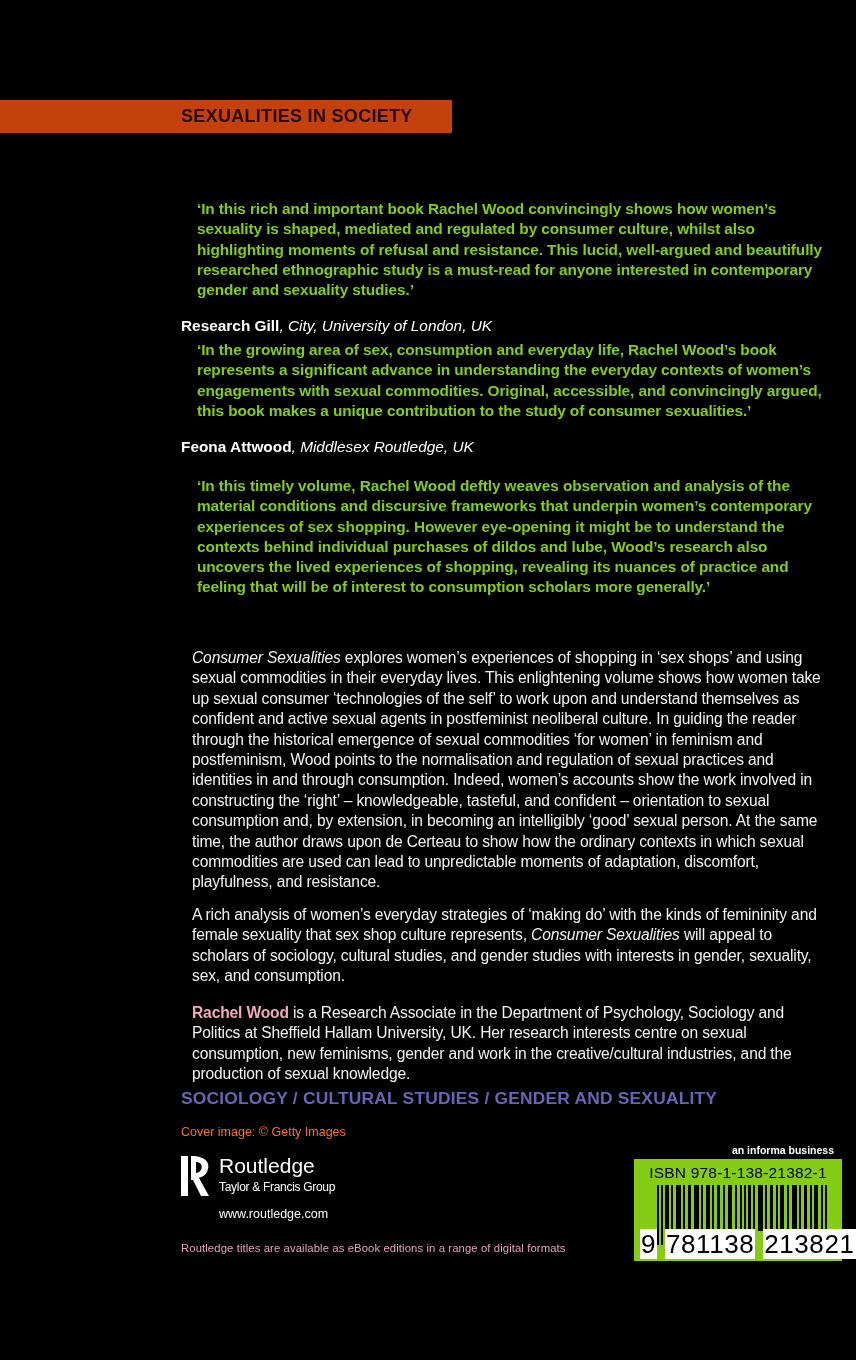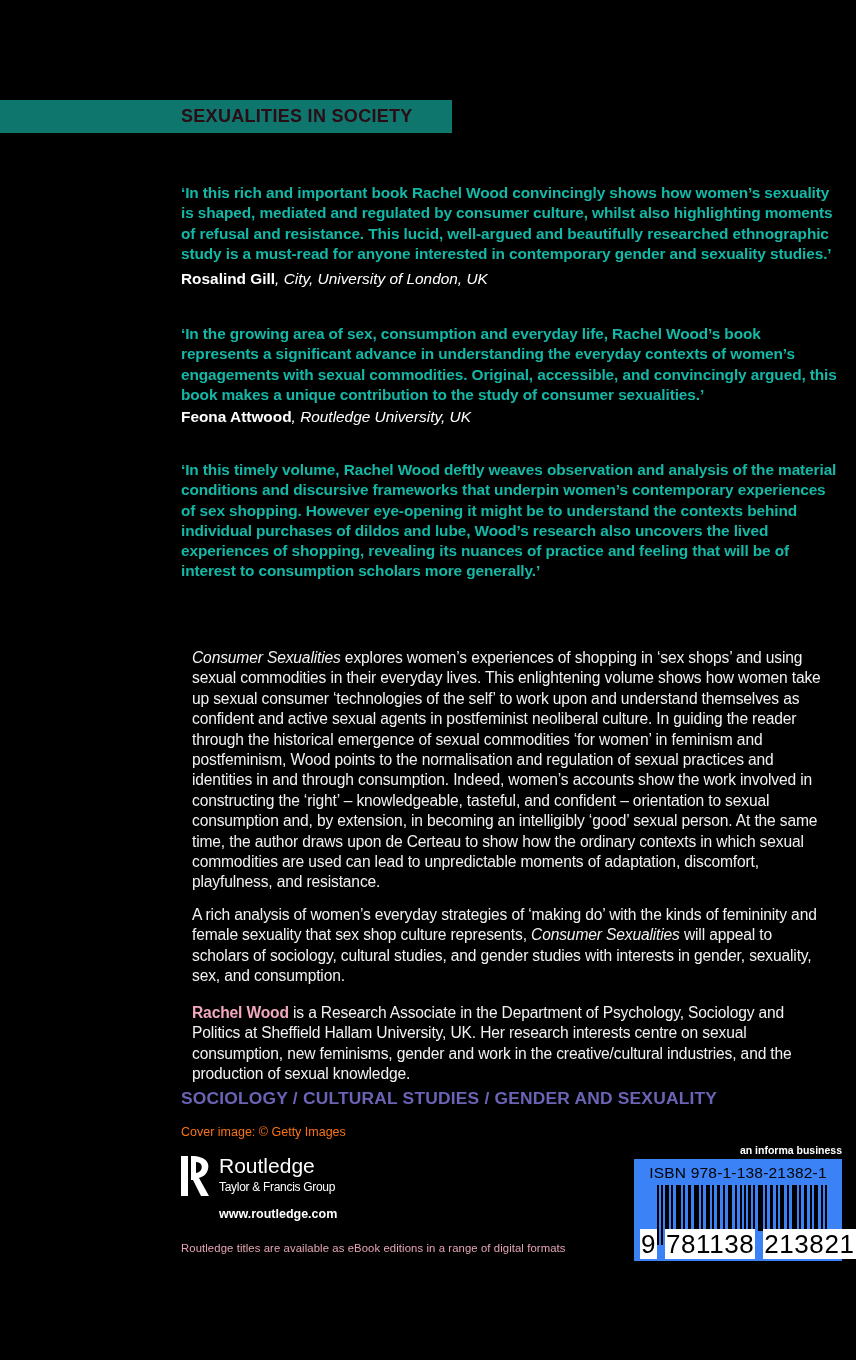--- a/index.html
+++ b/index.html
@@ -2,78 +2,78 @@
 <html><head>
 <meta charset="utf-8">
 <style>
   html, body { margin: 0; padding: 0; }
   body {
     width: 856px; height: 1360px; background: #000; position: relative; overflow: hidden;
     font-family: "Liberation Sans", "DejaVu Sans", sans-serif;
   }
   .series-banner {
     position: absolute; left: 0; top: 100px; width: 452px; height: 33px;
-    background: #0f766e; box-sizing: border-box; padding-left: 181px;
+    background: #c2410c; box-sizing: border-box; padding-left: 181px;
     display: flex; align-items: center;
   }
   .series-banner span {
     font-weight: bold; font-size: 18px; color: #2a0c14; letter-spacing: 0.3px;
   }
   .content { position: absolute; left: 181px; width: 660px; }
   .quote {
-    color: #14b8a6; font-weight: bold; font-size: 15.4px; line-height: 20.3px;
-    margin: 0; letter-spacing: -0.1px;
+    color: #84cc16; font-weight: bold; font-size: 15.4px; line-height: 20.3px;
+    margin: 16px; letter-spacing: -0.1px;
   }
   .attr { color: #fff; font-size: 15.4px; line-height: 20px; margin-top: 5px; }
   .attr b { font-weight: bold; }
   .attr i { font-style: italic; }
   .body-text {
     color: #f2f2f2; font-size: 15.6px; line-height: 20.4px; margin: 11px; letter-spacing: -0.15px;
   }
   .body-text i { font-style: italic; }
   .author-name { color: #f3a9bd; font-weight: bold; }
   .subjects {
     position: absolute; left: 181px; top: 1088px; color: #6b63b5; font-weight: bold;
     font-size: 17.4px; letter-spacing: 0.2px; text-align: center;
   }
   .cover-credit { position: absolute; left: 181px; top: 1125px; color: #f97316; font-size: 12.5px; }
   .logo { position: absolute; left: 181px; top: 1154px; display: flex; align-items: flex-start; }
   .logo-mark { width: 32px; height: 44px; position: relative; }
   .logo-text { margin-left: 6px; color: #fff; }
   .logo-text .brand { font-size: 21px; line-height: 24px; }
   .logo-text .group { font-size: 12px; font-weight: normal; letter-spacing: -0.3px; margin-top: 2px; }
-  .logo-url { position: absolute; left: 219px; top: 1207px; color: #fff; font-size: 12.5px; font-weight: bold; }
+  .logo-url { position: absolute; left: 219px; top: 1207px; color: #fff; font-size: 12.5px; }
   .ebook-note { position: absolute; left: 181px; top: 1242px; color: #e6a4b4; font-size: 11.3px; letter-spacing: 0.1px; }
-  .informa { position: absolute; right: 14px; top: 1144px; color: #fff; font-size: 10.5px; font-weight: bold; }
+  .informa { position: absolute; right: 22px; top: 1144px; color: #fff; font-size: 10.5px; font-weight: bold; }
   .barcode-box {
-    position: absolute; left: 634px; top: 1159px; width: 208px; height: 102px; background: #3b82f6;
+    position: absolute; left: 634px; top: 1159px; width: 208px; height: 102px; background: #84cc16;
   }
   .isbn-label { position: absolute; left: 0; width: 100%; top: 5px; text-align: center; font-size: 15.5px; color: #000; letter-spacing: 0.2px; }
   .bars { position: absolute; left: 23px; top: 26px; width: 172px; height: 60px; }
   .isbn-digits { position: absolute; left: 6px; top: 70px; font-size: 26px; color: #000; letter-spacing: 0.6px; background: transparent; }
   .isbn-digits span { background: #fff; padding: 0 1px; }
 </style>
 </head>
 <body>
 
 <div class="series-banner">
   <span>SEXUALITIES IN SOCIETY</span>
 </div>
 
 <div class="content" style="top:183px;">
   <p class="quote">‘In this rich and important book Rachel Wood convincingly shows how women’s sexuality is shaped, mediated and regulated by consumer culture, whilst also highlighting moments of refusal and resistance. This lucid, well-argued and beautifully researched ethnographic study is a must-read for anyone interested in contemporary gender and sexuality studies.’</p>
   <div class="attr">
-    <b>Rosalind Gill</b><i>, City, University of London, UK</i>
+    <b>Research Gill</b><i>, City, University of London, UK</i>
   </div>
 </div>
 
 <div class="content" style="top:324px;">
   <p class="quote">‘In the growing area of sex, consumption and everyday life, Rachel Wood’s book represents a significant advance in understanding the everyday contexts of women’s engagements with sexual commodities. Original, accessible, and convincingly argued, this book makes a unique contribution to the study of consumer sexualities.’</p>
   <div class="attr" style="margin-top:2px;">
-    <b>Feona Attwood</b><i>, Routledge University, UK</i>
+    <b>Feona Attwood</b><i>, Middlesex Routledge, UK</i>
   </div>
 </div>
 
 <div class="content" style="top:460px;">
   <p class="quote">‘In this timely volume, Rachel Wood deftly weaves observation and analysis of the material conditions and discursive frameworks that underpin women’s contemporary experiences of sex shopping. However eye-opening it might be to understand the contexts behind individual purchases of dildos and lube, Wood’s research also uncovers the lived experiences of shopping, revealing its nuances of practice and feeling that will be of interest to consumption scholars more generally.’</p>
 </div>
 
 <div class="content" style="top:637px;">
   <p class="body-text"><i>Consumer Sexualities</i><span> explores women’s experiences of shopping in ‘sex shops’ and using sexual commodities in their everyday lives. This enlightening volume shows how women take up sexual consumer ‘technologies of the self’ to work upon and understand themselves as confident and active sexual agents in postfeminist neoliberal culture. In guiding the reader through the historical emergence of sexual commodities ‘for women’ in feminism and postfeminism, Wood points to the normalisation and regulation of sexual practices and identities in and through consumption. Indeed, women’s accounts show the work involved in constructing the ‘right’ – knowledgeable, tasteful, and confident – orientation to sexual consumption and, by extension, in becoming an intelligibly ‘good’ sexual person. At the same time, the author draws upon de Certeau to show how the ordinary contexts in which sexual commodities are used can lead to unpredictable moments of adaptation, discomfort, playfulness, and resistance.</span></p>
 </div>

